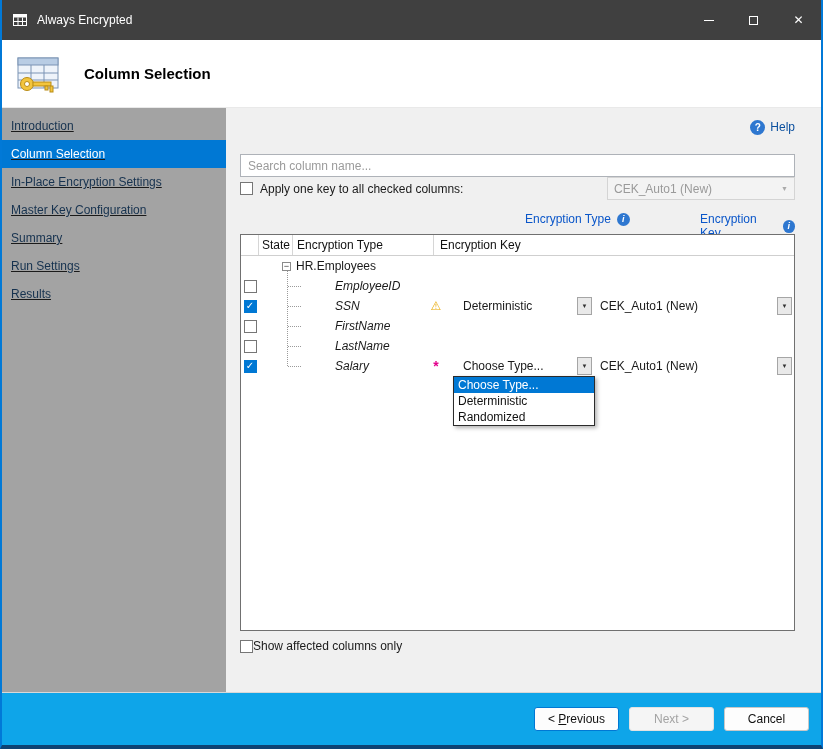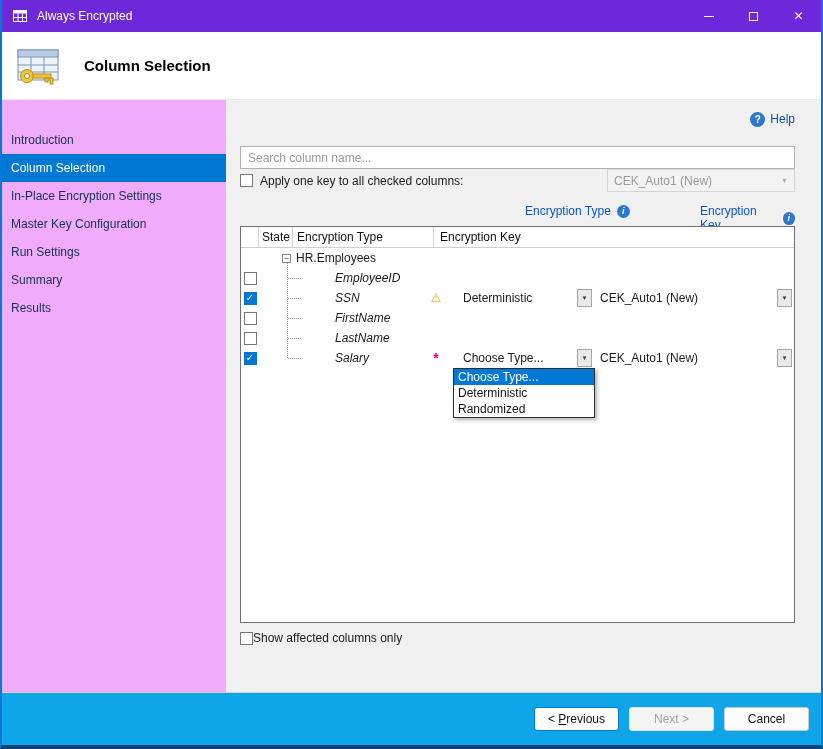--- a/index.html
+++ b/index.html
@@ -3,36 +3,36 @@
 <meta charset="utf-8">
 <style>
   * { margin:0; padding:0; box-sizing:border-box; }
   html,body { width:823px; height:749px; }
   body { font-family:"Liberation Sans","DejaVu Sans",sans-serif; font-size:12px; color:#1a1a1a; background:#fff; }
 
   .window { width:823px; height:749px; display:flex; flex-direction:column;
             border-left:2px solid #0179d7; border-right:2px solid #0179d7; border-bottom:4px solid #0e4273; }
 
   
-  .titlebar { height:32px; background:#6d28d9; color:#fff; display:flex; align-items:center; flex-shrink:0; }
+  .titlebar { height:40px; background:#404040; color:#fff; display:flex; align-items:center; flex-shrink:0; }
   .app-icon { width:16px; height:16px; margin-left:10px; display:inline-flex; }
   .titlebar .title { margin-left:9px; font-size:12px; }
   .win-controls { margin-left:auto; display:flex; height:32px; }
   .win-btn { width:45px; height:32px; display:flex; align-items:center; justify-content:center; color:#fff; font-size:12px; cursor:default; }
   .min-shape { width:10px; border-top:1px solid #fff; display:inline-block; }
   .max-shape { width:9px; height:9px; border:1px solid #fff; display:inline-block; }
 
   
   .header { height:68px; background:#fff; display:flex; align-items:center; padding-left:13px; border-bottom:1px solid #e9e9e9; flex-shrink:0; }
   .header-icon { width:46px; height:42px; display:inline-flex; }
   .header-title { font-size:15px; font-weight:bold; margin-left:23px; color:#000; }
 
   
   .content { flex:1; display:flex; min-height:0; }
-  .sidebar { width:224px; background:#f0abfc; padding-top:26px; flex-shrink:0; }
+  .sidebar { width:224px; background:#a3a3a3; padding-top:4px; flex-shrink:0;text-decoration:underline; }
   .side-item { height:28px; line-height:28px; padding-left:9px; color:#16324f; font-size:12px; cursor:default; white-space:nowrap; }
   .side-item.selected { background:#0078d4; color:#fff; }
 
   .main { flex:1; background:#f0f0f0; padding:8px 26px 0 14px; position:relative; min-width:0; }
 
   .help-row { display:flex; justify-content:flex-end; align-items:center; height:18px; margin-top:2px; gap:5px; }
   .help-ico { width:15px; height:15px; border-radius:50%; background:#2e77d0; color:#fff; font-size:10px; font-weight:bold;
               display:inline-flex; align-items:center; justify-content:center; }
   .help-link { color:#0a4f9e; font-size:12px; cursor:pointer; }
 
@@ -150,22 +150,22 @@
     <span class="header-title">Column Selection</span>
   </div>
 
   <div class="content">
 
     <div class="sidebar">
       <div class="side-item">Introduction</div>
       <div class="side-item selected">Column Selection</div>
       <div class="side-item">In-Place Encryption Settings</div>
       <div class="side-item">Master Key Configuration</div>
+      <div class="side-item">Summary</div>
       <div class="side-item">Run Settings</div>
-      <div class="side-item">Summary</div>
       <div class="side-item">Results</div>
     </div>
 
     <div class="main">
 
       <div class="help-row">
         <span class="help-ico">?</span>
         <span class="help-link">Help</span>
       </div>
 

